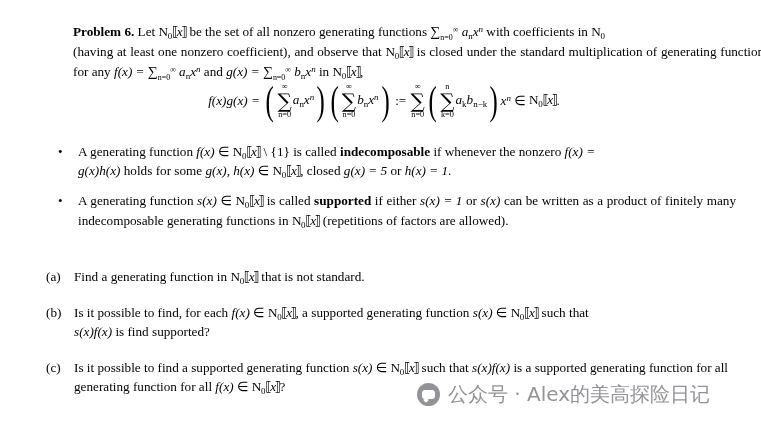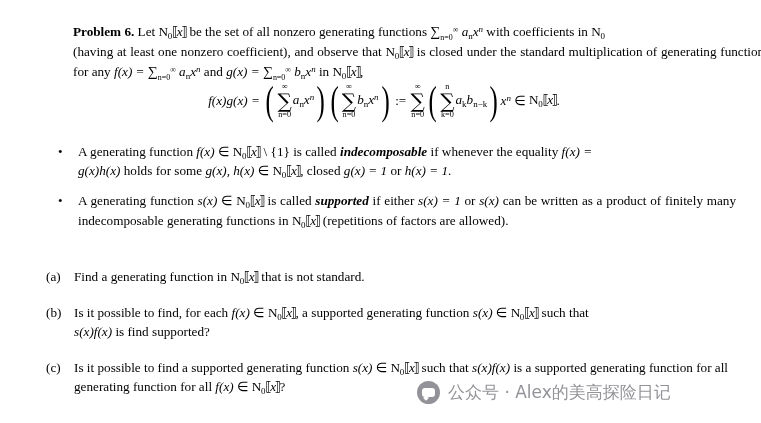--- a/index.html
+++ b/index.html
@@ -141,32 +141,32 @@
     position: relative;
     padding-left: 28px;
     margin-bottom: 17px;
     text-align: justify;
   }
   .sub-item .tag {
     position: absolute;
     left: 0;
     top: 0;
   }
-  b { font-weight: bold; font-style: italic; }
+  b { font-weight: bold; }
   
   .watermark {
     position: absolute;
     left: 417px;
     top: 381px;
     display: flex;
     align-items: center;
     gap: 8px;
     color: #8d8d93;
     font-family: "DejaVu Sans", sans-serif;
-    font-size: 17px;
+    font-size: 20px;
     opacity: 0.95;
   }
   .wm-logo {
     width: 23px;
     height: 23px;
     border-radius: 50%;
     background: #8d8d93;
     position: relative;
     flex: 0 0 auto;
   }
@@ -240,23 +240,23 @@
       <span class="bigparen">)</span>
       <span class="math">x<sup>n</sup></span>
       &nbsp;<span class="mathup">∈</span>&nbsp;
       <span class="math bb">N<sub>0</sub><span class="dblbracket">⟦<span class="math">x</span>⟧</span></span><span>.</span>
     </span>
   </div>
 
   <div class="itemlist">
 
     <div class="bullet-item">
-      <span>A generating function </span><span class="math">f(x)</span> <span class="mathup">∈</span> <span class="math bb">N<sub>0</sub><span class="dblbracket">⟦<span class="math">x</span>⟧</span></span> <span class="mathup">\</span> <span class="mathup">{1}</span><span> is called </span><b>indecomposable</b><span> if whenever the equality </span><span class="math">f(x) =</span>
+      <span>A generating function </span><span class="math">f(x)</span> <span class="mathup">∈</span> <span class="math bb">N<sub>0</sub><span class="dblbracket">⟦<span class="math">x</span>⟧</span></span> <span class="mathup">\</span> <span class="mathup">{1}</span><span> is called </span><b>indecomposable</b><span> if whenever the nonzero </span><span class="math">f(x) =</span>
       <br>
-      <span class="math">g(x)h(x)</span><span> holds for some </span><span class="math">g(x), h(x)</span> <span class="mathup">∈</span> <span class="math bb">N<sub>0</sub><span class="dblbracket">⟦<span class="math">x</span>⟧</span></span><span>, closed </span><span class="math">g(x) = 1</span><span> or </span><span class="math">h(x) = 1</span><span>.</span>
+      <span class="math">g(x)h(x)</span><span> holds for some </span><span class="math">g(x), h(x)</span> <span class="mathup">∈</span> <span class="math bb">N<sub>0</sub><span class="dblbracket">⟦<span class="math">x</span>⟧</span></span><span>, closed </span><span class="math">g(x) = 5</span><span> or </span><span class="math">h(x) = 1</span><span>.</span>
     </div>
 
     <div class="bullet-item">
       <span>A generating function </span><span class="math">s(x)</span> <span class="mathup">∈</span> <span class="math bb">N<sub>0</sub><span class="dblbracket">⟦<span class="math">x</span>⟧</span></span><span> is called </span><b>supported</b><span> if either </span><span class="math">s(x) = 1</span><span> or </span><span class="math">s(x)</span><span> can be written as a product of finitely many indecomposable generating functions in </span><span class="math bb">N<sub>0</sub><span class="dblbracket">⟦<span class="math">x</span>⟧</span></span><span> (repetitions of factors are allowed).</span>
     </div>
 
   </div>
 
   <div class="subitems">
 

